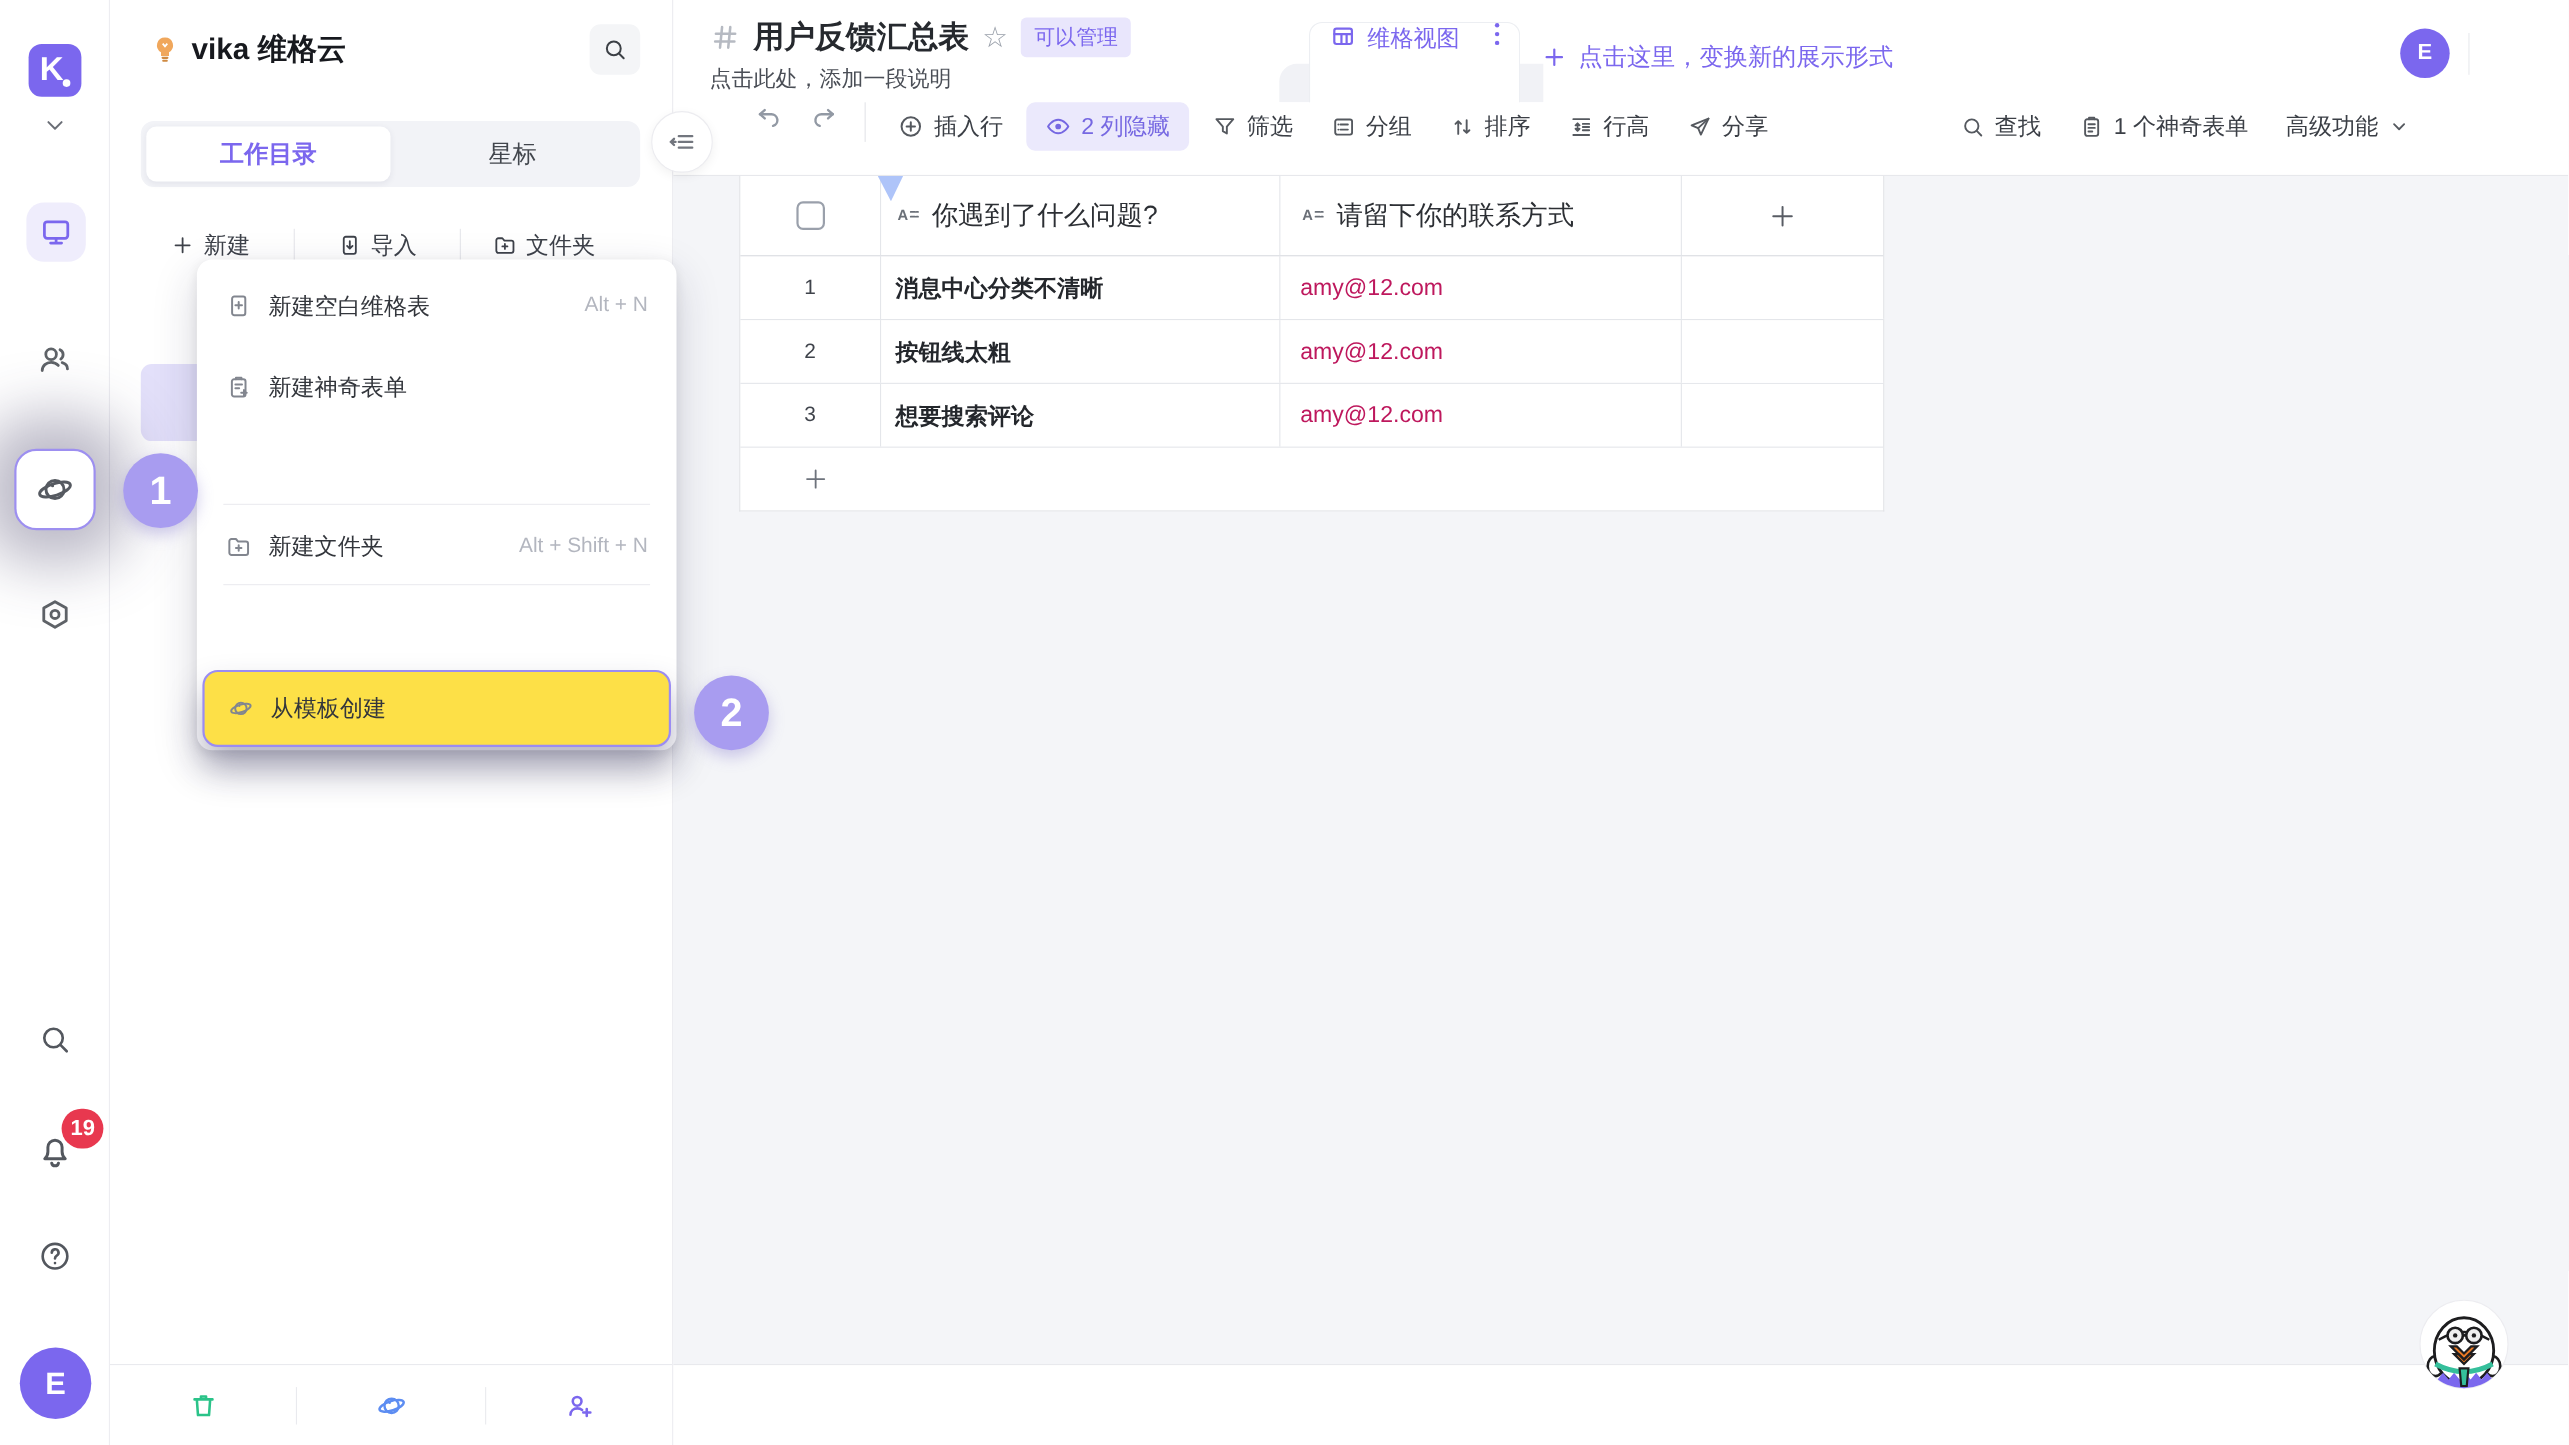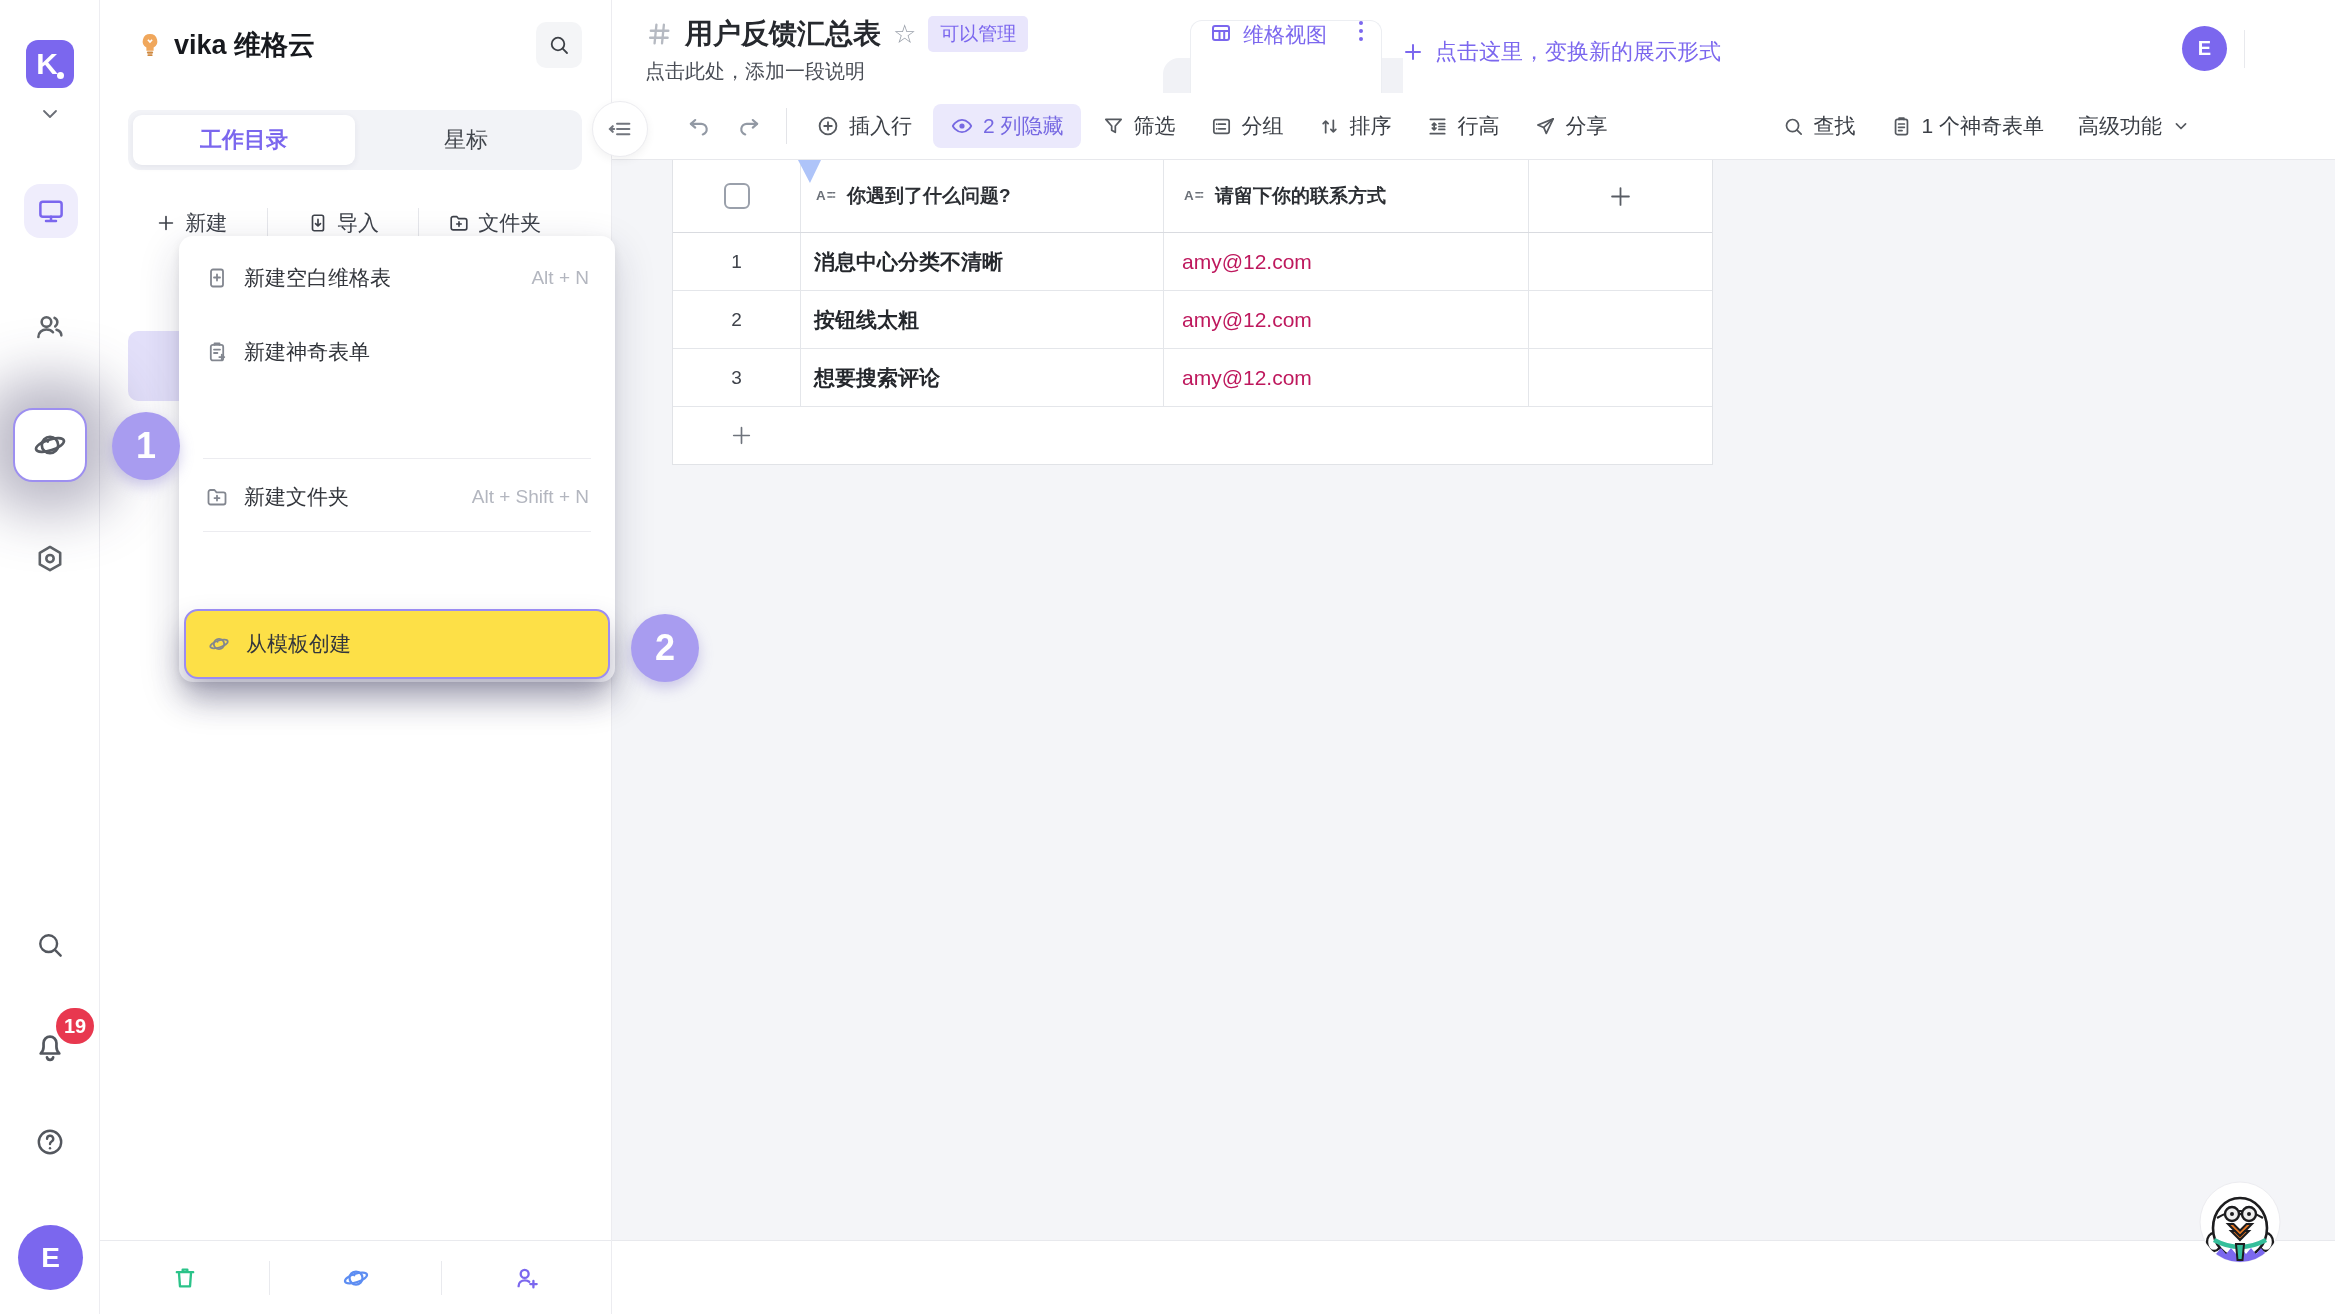--- a/index.html
+++ b/index.html
@@ -50,37 +50,37 @@
   .tabstrip-gray{left:551px;top:58px;width:240px;height:35px;background:#f1f2f6;border-radius:16px 0 0 0;}
   .view-tab{left:578px;top:20px;width:192px;height:74px;background:#fff;border:1px solid #eceef2;border-bottom:none;
     border-radius:12px 12px 0 0;display:flex;align-items:flex-start;padding:0 18px;gap:10px;color:#7b67ee;}
   .view-tab .lbl{font-size:21px;}
   .kebab{margin-left:auto;display:flex;flex-direction:column;gap:4px;}
   .kebab b{width:4px;height:4px;border-radius:50%;background:#7b67ee;}
   .add-view{left:789px;top:32px;height:40px;gap:10px;color:#7b67ee;font-size:22px;}
   .top-avatar{left:1570px;top:26px;width:45px;height:45px;font-size:20px;}
   .top-divider{left:1632px;top:30px;width:1px;height:38px;background:#e8e9ed;}
   
-  .toolbar{left:0;top:93px;width:1723px;height:67px;background:#fff;border-bottom:1px solid #e7e8ec;display:flex;align-items:center;}
+  .toolbar{left:0;top:93px;width:1723px;height:67px;background:#fff;border-bottom:1px solid #e7e8ec;display:flex;align-items:flex-start;}
   .tb{display:flex;align-items:center;gap:9px;font-size:21px;color:#3b3f46;padding:0 17px;height:44px;border-radius:8px;}
   .tb .ico{color:#55595f;}
   .tb-pill{background:#ebe9fc;color:#7668e2;margin:0 4px;}
   .tb-pill .ico{color:#7668e2;}
   .tb-mut{color:#9299a4;padding:0 12px;}
   .tb-div{width:1px;height:36px;background:#e3e4e8;margin:0 12px;}
   
   .canvas{left:0;top:160px;width:1723px;height:1080px;background:#f4f5f8;}
   .grid{position:absolute;left:60px;top:0px;width:1041px;background:#fff;border:1px solid #e1e3e7;border-top:none;}
   .g-head{display:flex;height:73px;border-bottom:1px solid #d9dbe0;position:relative;}
   .g-row{display:flex;height:58px;border-bottom:1px solid #e4e6ea;}
   .c-num{width:128px;flex:none;display:flex;align-items:center;justify-content:center;color:#3f434b;font-size:19px;border-right:1px solid #e4e6ea;}
   .c-1{width:363px;flex:none;display:flex;align-items:center;padding-left:13px;gap:10px;border-right:1px solid #e4e6ea;}
   .c-2{width:365px;flex:none;display:flex;align-items:center;padding-left:18px;gap:10px;border-right:1px solid #e4e6ea;}
   .c-plus{flex:1;display:flex;align-items:center;justify-content:center;color:#585c64;}
-  .h-lbl{font-size:19px;font-weight:700;color:#2c2f34;}
+  .h-lbl{font-size:24px;font-weight:400;color:#2c2f34;}
   .cell-main{font-size:21px;font-weight:700;color:#24272c;}
   .cell-txt{font-size:21px;color:#be185d;}
   .chk{width:26px;height:26px;border:2px solid #9aa0ab;border-radius:6px;background:#fff;}
   .fld-ico{color:#6b7078;}
   .freeze-tri{position:absolute;left:125px;top:0;width:23px;height:23px;background:#aec4f9;clip-path:polygon(0 0,100% 0,52% 100%);}
   .g-add{display:flex;align-items:center;height:57px;padding-left:56px;color:#6e737c;}
   .footerband{left:0;top:1240px;width:1723px;height:74px;background:#fff;border-top:1px solid #e8e9ed;}
   .mascot{left:1586px;top:1180px;width:84px;height:84px;z-index:7;}
   
   .menu{left:179px;top:236px;width:436px;height:446px;background:#fff;border-radius:14px;z-index:20;

